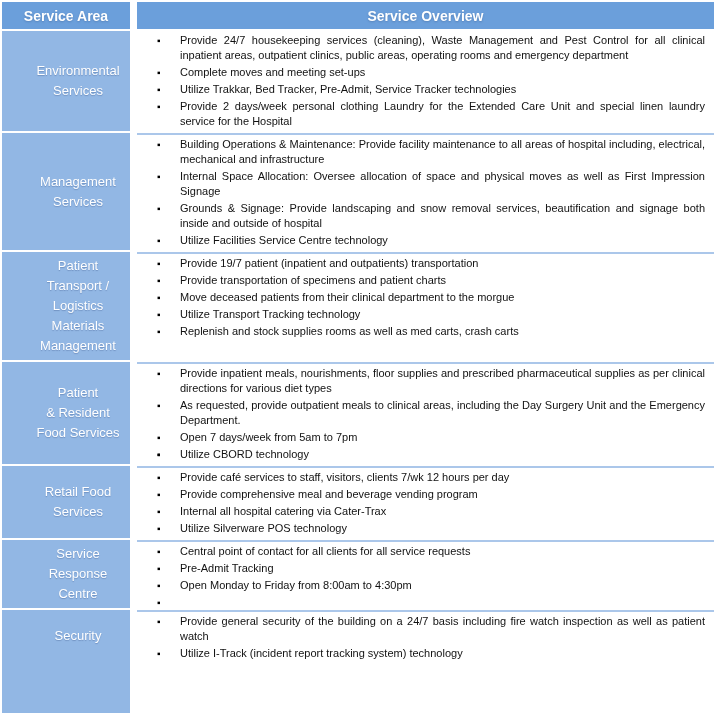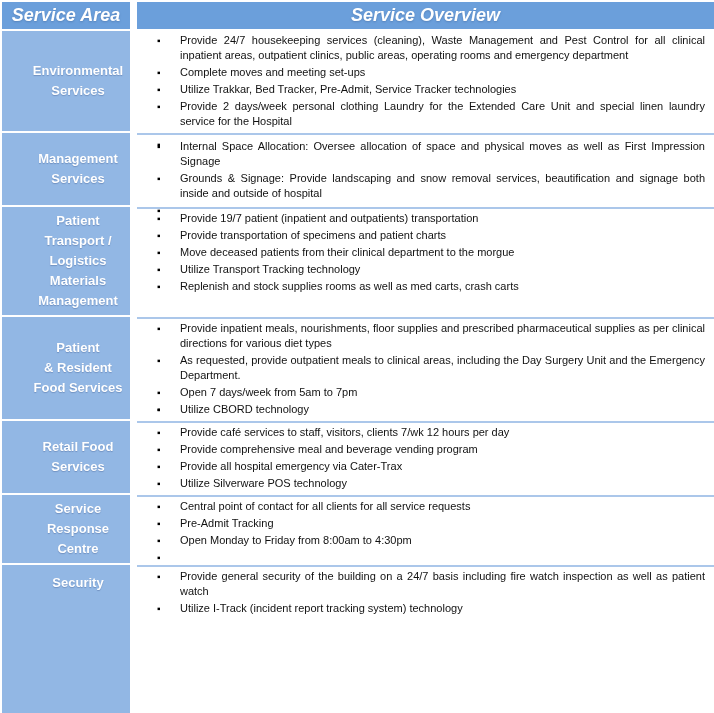--- a/index.html
+++ b/index.html
@@ -23,26 +23,25 @@
   }
   .header-row {
     display: flex;
     gap: 7px;
     flex: 0 0 27px;
   }
   .header-cell {
     background: var(--header-bg, #6b9fdb);
     color: var(--header-text, #ffffff);
     font-weight: bold;
-    font-size: 18px;
+    font-size: 14px;
     display: flex;
     align-items: center;
     justify-content: center;
     text-shadow: 0 1px 2px rgba(50, 80, 130, 0.35);
-    font-style: italic;
   }
   .header-area { flex: 0 0 128px; }
   .header-overview { flex: 1; }
   .rows {
     display: flex;
     flex-direction: column;
     flex: 1;
   }
   .row {
     display: flex;
@@ -53,25 +52,25 @@
   .area-cell {
     flex: 0 0 128px;
     background: var(--cell-bg, #92b7e4);
     display: flex;
     align-items: center;
     justify-content: center;
     padding: 4px 6px;
   }
   .row:last-child .area-cell {
     align-items: flex-start;
-    padding-top: 8px;
+    padding-top: 16px;
   }
   .area-label {
     color: #ffffff;
-    font-weight: bold;
+    font-weight: normal;
     font-size: 13px;
     line-height: 20px;
     text-align: center;
     white-space: pre-line;
     text-shadow: 0 1px 1px rgba(70, 100, 150, 0.45);
     margin-left: 24px;
   }
   .overview-cell {
     flex: 1;
     background: #ffffff;
@@ -126,24 +125,24 @@
           </ul>
         </div>
       </div>
       <div class="row">
         <div class="area-cell">
           <span class="area-label">Management
 Services</span>
         </div>
         <div class="overview-cell">
           <ul class="items">
-            <li class="item"><span class="bullet">▪</span></li>
+            <li class="item"><span class="bullet">▪</span><span>Building Operations &amp; Maintenance: Provide facility maintenance to all areas of hospital including, electrical, mechanical and infrastructure</span></li>
             <li class="item"><span class="bullet">▪</span><span>Internal Space Allocation: Oversee allocation of space and physical moves as well as First Impression Signage</span></li>
             <li class="item"><span class="bullet">▪</span><span>Grounds &amp; Signage: Provide landscaping and snow removal services, beautification and signage both inside and outside of hospital</span></li>
-            <li class="item"><span class="bullet">▪</span></li>
+            <li class="item"><span class="bullet">▪</span><span>Utilize Facilities Service Centre technology</span></li>
           </ul>
         </div>
       </div>
       <div class="row">
         <div class="area-cell">
           <span class="area-label">Patient
 Transport /
 Logistics
 Materials
 Management</span>
@@ -176,21 +175,21 @@
       </div>
       <div class="row">
         <div class="area-cell">
           <span class="area-label">Retail Food
 Services</span>
         </div>
         <div class="overview-cell">
           <ul class="items">
             <li class="item"><span class="bullet">▪</span><span>Provide café services to staff, visitors, clients 7/wk 12 hours per day</span></li>
             <li class="item"><span class="bullet">▪</span><span>Provide comprehensive meal and beverage vending program</span></li>
-            <li class="item"><span class="bullet">▪</span><span>Provide all hospital emergency via Cater-Trax</span></li>
+            <li class="item"><span class="bullet">▪</span><span>Internal all hospital catering via Cater-Trax</span></li>
             <li class="item"><span class="bullet">▪</span><span>Utilize Silverware POS technology</span></li>
           </ul>
         </div>
       </div>
       <div class="row">
         <div class="area-cell">
           <span class="area-label">Service
 Response
 Centre</span>
         </div>

